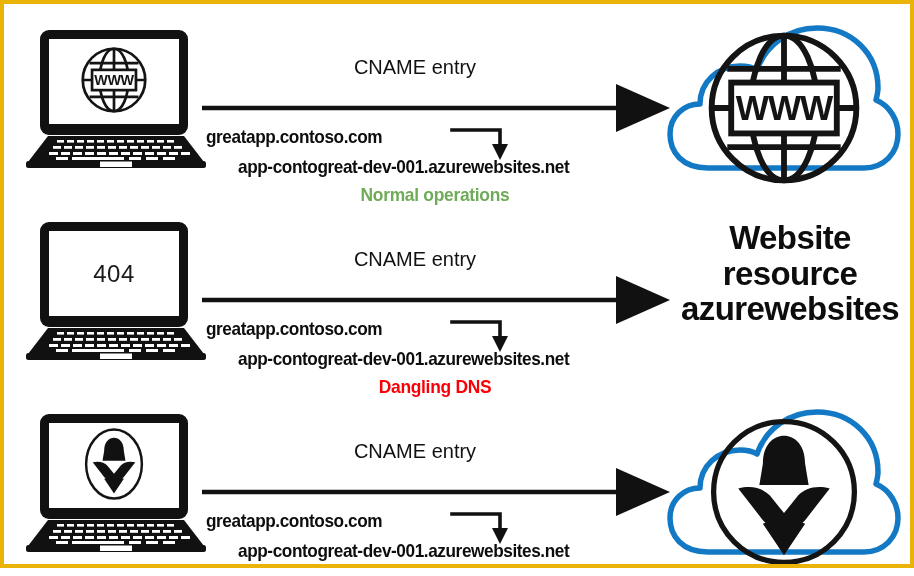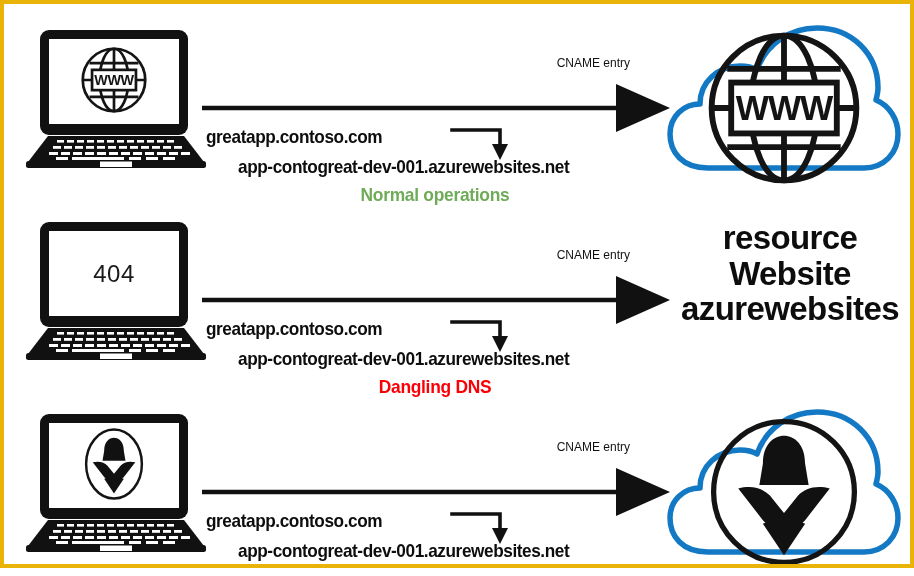--- a/index.html
+++ b/index.html
@@ -61,23 +61,23 @@
     font-family:"Liberation Sans", sans-serif;
     font-weight:700; font-size:33px; line-height:1.08;
     color:#0d0d0d; letter-spacing:-0.6px;
   }
   .deprov span{ display:block; }
 
   
   .flow{ position:absolute; left:196px; top:0; width:470px; height:192px; }
   .cname-label{
     position:absolute; left:0; top:52px; width:430px;
-    text-align:right;
-    font-family:"Liberation Sans", sans-serif;
-    font-weight:400; font-size:12px; color:#111111;
+    text-align:center;
+    font-family:"Liberation Sans", sans-serif;
+    font-weight:400; font-size:20px; color:#111111;
   }
   .big-arrow{ position:absolute; left:0; top:78px; width:470px; height:52px; }
   .big-arrow svg{ display:block; width:470px; height:52px; }
 
   .dom1{
     position:absolute; left:6px; top:122px;
     font-family:"Liberation Sans", sans-serif;
     font-weight:700; font-size:18.5px; color:#0d0d0d;
     letter-spacing:-0.45px;
     transform:scaleX(.93); transform-origin:left center;
@@ -308,22 +308,22 @@
         <svg viewBox="0 0 80 38" aria-hidden="true">
           <path d="M2 6 H50 V22" fill="none" stroke="#111111" stroke-width="3.6" stroke-linecap="square"></path>
           <polygon points="42,20 58,20 50,36" fill="#111111"></polygon>
         </svg>
       </div>
       <div class="dom2">app-contogreat-dev-001.azurewebsites.net</div>
       <div class="status red">Dangling DNS</div>
     </div>
 
     <div class="deprov">
+      <span>Website</span>
       <span>resource</span>
-      <span>Website</span>
       <span>azurewebsites</span>
     </div>
   </div>
 
   <div class="row row-3">
 
     <div class="laptop">
       <div class="lap-lid">
         <div class="lap-screen">
           <span>

